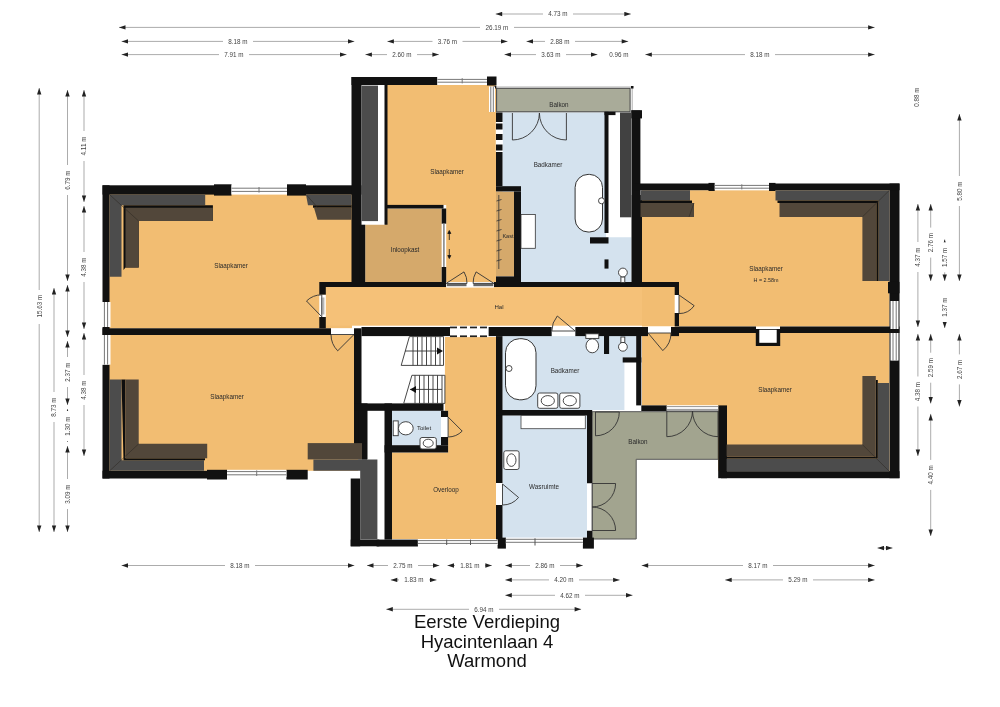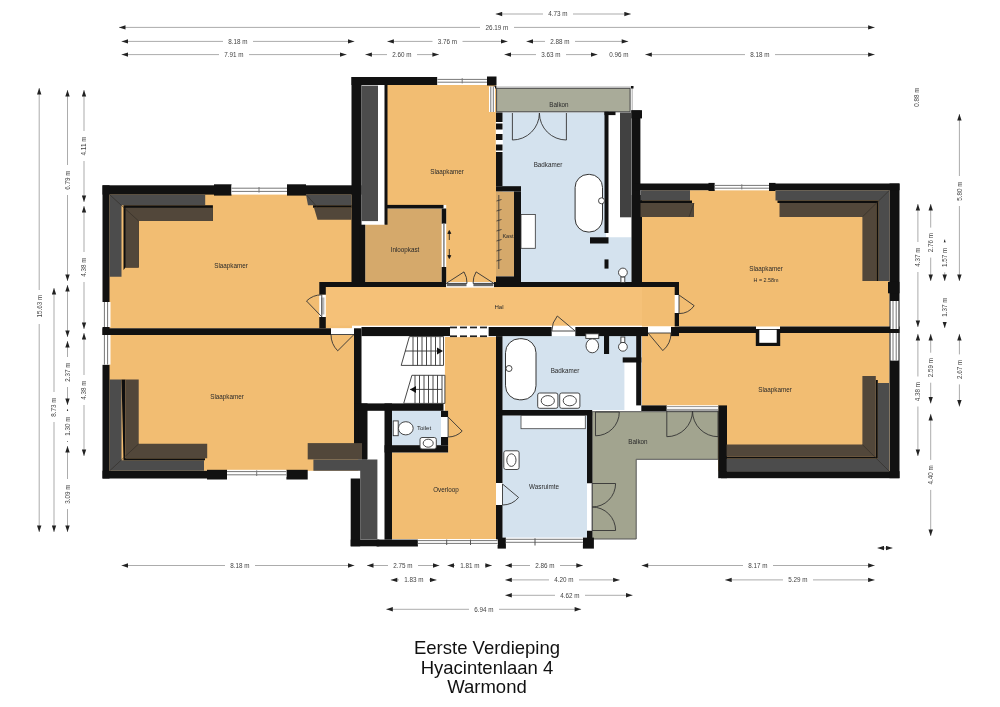--- a/index.html
+++ b/index.html
@@ -1,19 +1,19 @@
 <!DOCTYPE html>
 <html><head>
 <meta charset="utf-8">
 <style>
   html,body{margin:0;padding:0;background:#fff;}
   .page{position:relative;width:1000px;height:707px;background:#fff;overflow:hidden;
         font-family:"Liberation Sans", sans-serif;}
   svg{position:absolute;left:0;top:0;}
-  .title{position:absolute;left:0;top:638px;width:974px;text-align:center;
+  .title{position:absolute;left:0;top:612px;width:974px;text-align:center;
          font-size:18.5px;line-height:19.5px;color:#111;}
 </style>
 </head>
 <body>
 <div class="page">
 <svg width="1000" height="707" viewBox="0 0 1000 707">
 <defs>
 <g id="dimh"></g>
 </defs>
 

